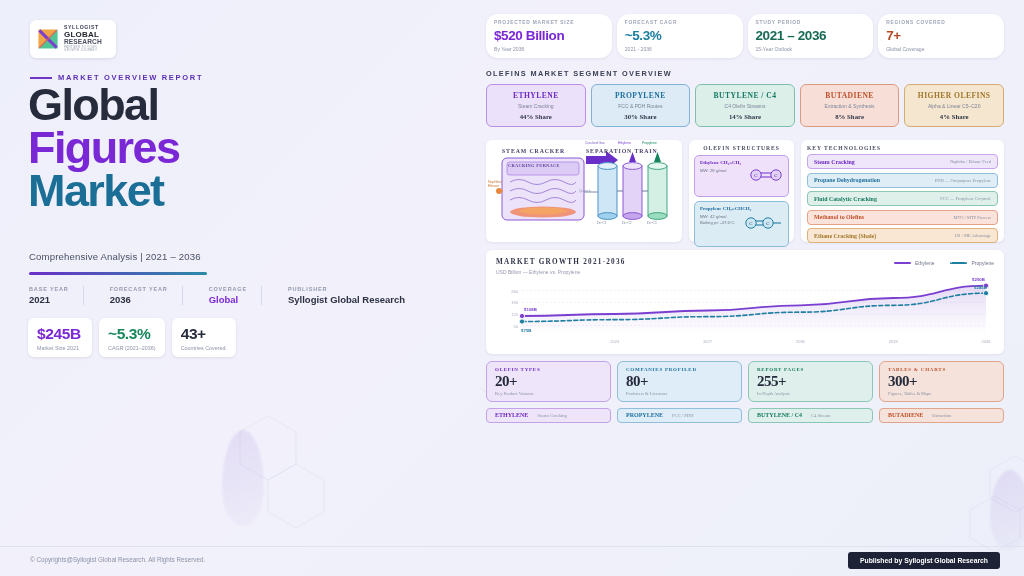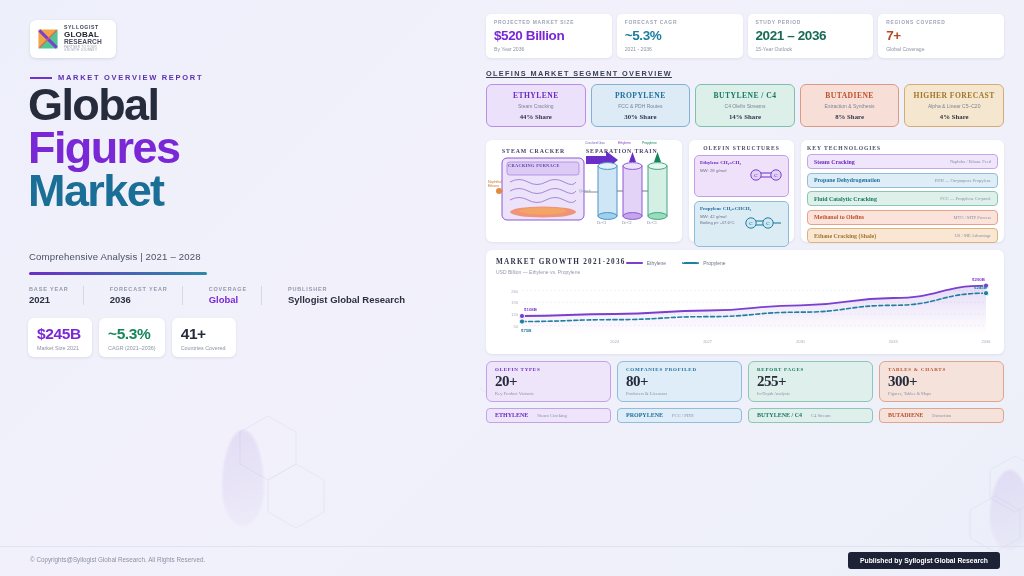--- a/index.html
+++ b/index.html
@@ -61,28 +61,28 @@
   .statrow { position:absolute; left:28px; top:318px; display:flex; gap:7px; }
   .stat { background:#fff; border-radius:6px; padding:7px 9px 6px; box-shadow:0 1px 3px rgba(40,40,90,.10); min-width:64px;}
   .stat .n { font-size:15.5px; font-weight:800; letter-spacing:-.4px;}
   .stat .c { font-size:5.4px; color:#8d93a8; margin-top:2px; }
   .n.v-purple{color:#7a27d6;} .n.v-teal{color:#1b7e9e;} .n.v-green{color:#17875c;} .n.v-dark{color:#272c3d;}
 
   
   #right { position:absolute; left:486px; top:14px; width:518px; }
 
   .kpis { display:flex; gap:5px; }
-  .kpi { flex:1; background:#fff; border-radius:5px; padding:6px 8px 6px; box-shadow:0 1px 3px rgba(40,40,90,.09);}
+  .kpi { flex:1; background:#fff; border-radius:12px; padding:6px 8px 6px; box-shadow:0 1px 3px rgba(40,40,90,.09);}
   .kpi .k { font-size:4.9px; letter-spacing:.75px; color:#a0a5b8; font-weight:600; text-transform:uppercase;}
   .kpi .v { font-size:13.5px; font-weight:800; margin-top:3px; letter-spacing:-.4px;}
   .kpi .s { font-size:5.1px; color:#8d93a8; margin-top:3px;}
   .v-1{color:#7a27d6;} .v-2{color:#1b7e9e;} .v-3{color:#176b55;} .v-4{color:#b34a22;}
 
   .sechead { font-size:7.3px; font-weight:700; letter-spacing:1.35px; color:#3c4considerations; }
-  .sechead { color:#3c4156;text-decoration:underline; }
+  .sechead { color:#3c4156; }
 
   .segwrap { margin-top:11px; }
   .segments { display:flex; gap:5px; margin-top:6px; }
   .seg { flex:1; border-radius:6px; padding:6px 4px 6px; text-align:center; border:1px solid; }
   .seg .n { font-size:7.6px; font-weight:700; letter-spacing:.45px; font-family:"Liberation Serif", serif;}
   .seg .d { font-size:5.0px; color:#7e8498; margin-top:2.5px;}
   .seg .sh { font-size:6.8px; font-weight:700; color:#32374a; margin-top:4px; font-family:"Liberation Serif", serif;}
   .sg1{background:#ece1fa;border-color:#b98fe6;} .sg1 .n{color:#6d28c4;}
   .sg2{background:#dcebf6;border-color:#7fb2d4;} .sg2 .n{color:#1f6f9e;}
   .sg3{background:#dcefe9;border-color:#7ec0ad;} .sg3 .n{color:#157a63;}
@@ -109,21 +109,21 @@
   .techrow .tn { font-size:5.9px; font-weight:700; font-family:"Liberation Serif", serif;}
   .techrow .td { font-size:4.5px; color:#8a90a3; font-family:"Liberation Serif", serif;}
   .tr1{background:#f0e6fb;border-color:#c6a6ea;} .tr1 .tn{color:#6a27bf;}
   .tr2{background:#dfedf7;border-color:#92bedb;} .tr2 .tn{color:#1e6f9e;}
   .tr3{background:#dff0ea;border-color:#8cc6b4;} .tr3 .tn{color:#14785f;}
   .tr4{background:#fbe3db;border-color:#e5a389;} .tr4 .tn{color:#bd4f29;}
   .tr5{background:#f9e7d3;border-color:#ddb37c;} .tr5 .tn{color:#a2762b;}
 
   
   .chartcard { margin-top:8px; padding:8px 10px 4px; }
-  .chart-top { display:flex; align-items:flex-start;}
+  .chart-top { display:flex; justify-content:space-between; align-items:flex-start;}
   .chart-title { font-size:7.2px; font-weight:700; letter-spacing:1.25px; color:#2f3447; font-family:"Liberation Serif", serif;}
   .chart-sub { font-size:5.0px; color:#9399ac; margin-top:3px;}
   .legend { display:flex; gap:16px; align-items:center; padding-top:2px;}
   .leg { display:flex; gap:4px; align-items:center; font-size:5.0px; color:#6d7387;}
   .leg .ln { width:17px; height:2px; background:#7a3fd0; border-radius:2px;}
   .leg .ln.dash { background:none; border-top:2px dashed #1f7fa0; height:0;}
 
   
   .bstats { display:flex; gap:6px; margin-top:7px; }
   .bstat { flex:1; border-radius:6px; border:1px solid; padding:5px 8px 5px; }
@@ -190,21 +190,21 @@
       <span class="bar"></span>
       <span class="txt">MARKET OVERVIEW REPORT</span>
     </div>
 
     <div class="title">
       <div class="t1">Global</div>
       <div class="t2">Figures</div>
       <div class="t3">Market</div>
     </div>
 
-    <div class="subtitle">Comprehensive Analysis  |  2021 – 2028</div>
+    <div class="subtitle">Comprehensive Analysis  |  2021 – 2036</div>
     <div class="rule"></div>
 
     <div class="metarow">
       <div class="meta">
         <div class="k">BASE YEAR</div>
         <div class="v">2021</div>
       </div>
       <div class="meta">
         <div class="k">FORECAST YEAR</div>
         <div class="v">2036</div>
@@ -222,21 +222,21 @@
     <div class="statrow">
       <div class="stat">
         <div class="n v-purple">$245B</div>
         <div class="c">Market Size 2021</div>
       </div>
       <div class="stat">
         <div class="n v-green">~5.3%</div>
         <div class="c">CAGR (2021–2036)</div>
       </div>
       <div class="stat">
-        <div class="n v-dark">41+</div>
+        <div class="n v-dark">43+</div>
         <div class="c">Countries Covered</div>
       </div>
     </div>
   </div>
 
   <div id="right">
 
     <div class="kpis">
       <div class="kpi">
         <div class="k">PROJECTED MARKET SIZE</div>
@@ -277,21 +277,21 @@
           <div class="n">BUTYLENE / C4</div>
           <div class="d">C4 Olefin Streams</div>
           <div class="sh">14% Share</div>
         </div>
         <div class="seg sg4">
           <div class="n">BUTADIENE</div>
           <div class="d">Extraction &amp; Synthesis</div>
           <div class="sh">8% Share</div>
         </div>
         <div class="seg sg5">
-          <div class="n">HIGHER FORECAST</div>
+          <div class="n">HIGHER OLEFINS</div>
           <div class="d">Alpha &amp; Linear C5–C20</div>
           <div class="sh">4% Share</div>
         </div>
       </div>
     </div>
 
     <div class="diagrow">
 
       <div class="diag-proc panelcard" style="position:relative;padding:4px;height:102px;">
         <svg width="188" height="94" style="overflow:visible">

